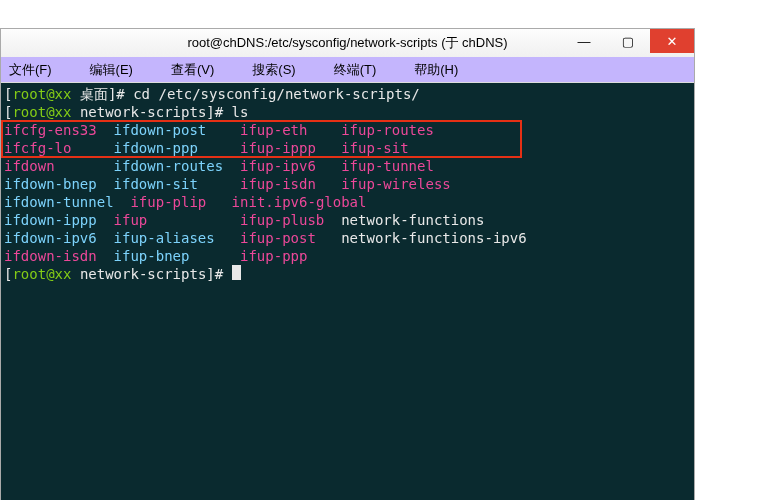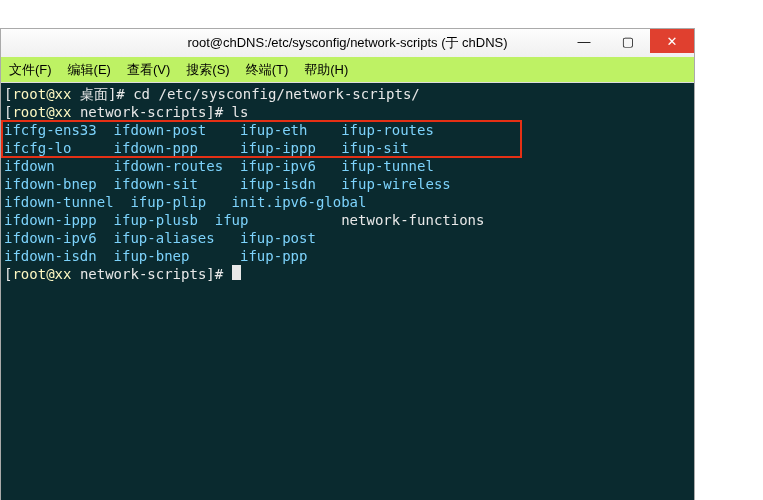--- a/index.html
+++ b/index.html
@@ -24,42 +24,42 @@
   }
   .win-btns { position: absolute; right: 0; top: 0; display: flex; }
   .win-btn {
     width: 44px; height: 24px;
     display: flex; align-items: center; justify-content: center;
     font-size: 13px; cursor: pointer;
   }
   .win-close { background: #e0402f; color: #fff; }
   .menubar {
     height: 26px;
-    background: #bef264;
+    background: #c4b5fd;
     border-bottom: 1px solid #ddd;
     display: flex; align-items: center;
     padding: 0 4px;
     font-size: 13px;
-    gap: 8px;
+    gap: 30px;
   }
   .menu-item { padding: 2px 4px; cursor: pointer; }
   .terminal {
     background: #0a2a2f;
     color: #fff;
     font-family: "DejaVu Sans Mono","Courier New",monospace;
     font-size: 14px;
     line-height: 18px;
     padding: 2px 3px;
     height: calc(100% - 54px);
     overflow: hidden;
     position: relative;
   }
   .row { display: flex; white-space: pre; }
-  .red { color: #fef9c3; }
-  .cyan { color: #7dd3fc; }
+  .red { color: #84cc16; }
+  .cyan { color: #ec4899; }
   .green { color: #7dd3fc; }
   .white { color: #e8e8e8; }
   .cursor {
     display: inline-block; width: 9px; height: 15px;
     background: #e8e8e8; vertical-align: middle;
   }
   .hl-box {
     position: absolute;
     border: 2px solid #e53015;
     pointer-events: none;
@@ -103,22 +103,22 @@
     <div class="row">
       <span class="white">[</span><span class="red">root@xx </span><span class="white">network-scripts</span><span class="white">]# </span><span class="white">ls</span>
     </div>
 
     <div id="listing-rows">
         <div class="row"><span class="cyan">ifcfg-ens33  </span><span class="green">ifdown-post    </span><span class="cyan">ifup-eth    </span><span class="cyan">ifup-routes</span></div>
         <div class="row"><span class="cyan">ifcfg-lo     </span><span class="green">ifdown-ppp     </span><span class="cyan">ifup-ippp   </span><span class="cyan">ifup-sit</span></div>
         <div class="row"><span class="cyan">ifdown       </span><span class="green">ifdown-routes  </span><span class="cyan">ifup-ipv6   </span><span class="cyan">ifup-tunnel</span></div>
         <div class="row"><span class="green">ifdown-bnep  </span><span class="green">ifdown-sit     </span><span class="cyan">ifup-isdn   </span><span class="cyan">ifup-wireless</span></div>
         <div class="row"><span class="green">ifdown-tunnel  </span><span class="cyan">ifup-plip   </span><span class="cyan">init.ipv6-global</span></div>
-        <div class="row"><span class="green">ifdown-ippp  </span><span class="cyan">ifup-plusb  </span><span class="cyan">ifup           </span><span class="white">network-functions</span></div>
-        <div class="row"><span class="green">ifdown-ipv6  </span><span class="green">ifup-aliases   </span><span class="cyan">ifup-post   </span></div>
+        <div class="row"><span class="green">ifdown-ippp  </span><span class="cyan">ifup           </span><span class="cyan">ifup-plusb  </span><span class="white">network-functions</span></div>
+        <div class="row"><span class="green">ifdown-ipv6  </span><span class="green">ifup-aliases   </span><span class="cyan">ifup-post   </span><span class="white">network-functions-ipv6</span></div>
         <div class="row"><span class="cyan">ifdown-isdn  </span><span class="green">ifup-bnep      </span><span class="cyan">ifup-ppp    </span></div>
       </div>
 
     <div class="row">
       <span class="white">[</span><span class="red">root@xx </span><span class="white">network-scripts</span><span class="white">]# </span><span class="cursor"></span>
     </div>
 
     <div class="watermark">CSDN @xiongmao2436</div>
   </div>
 </div>

